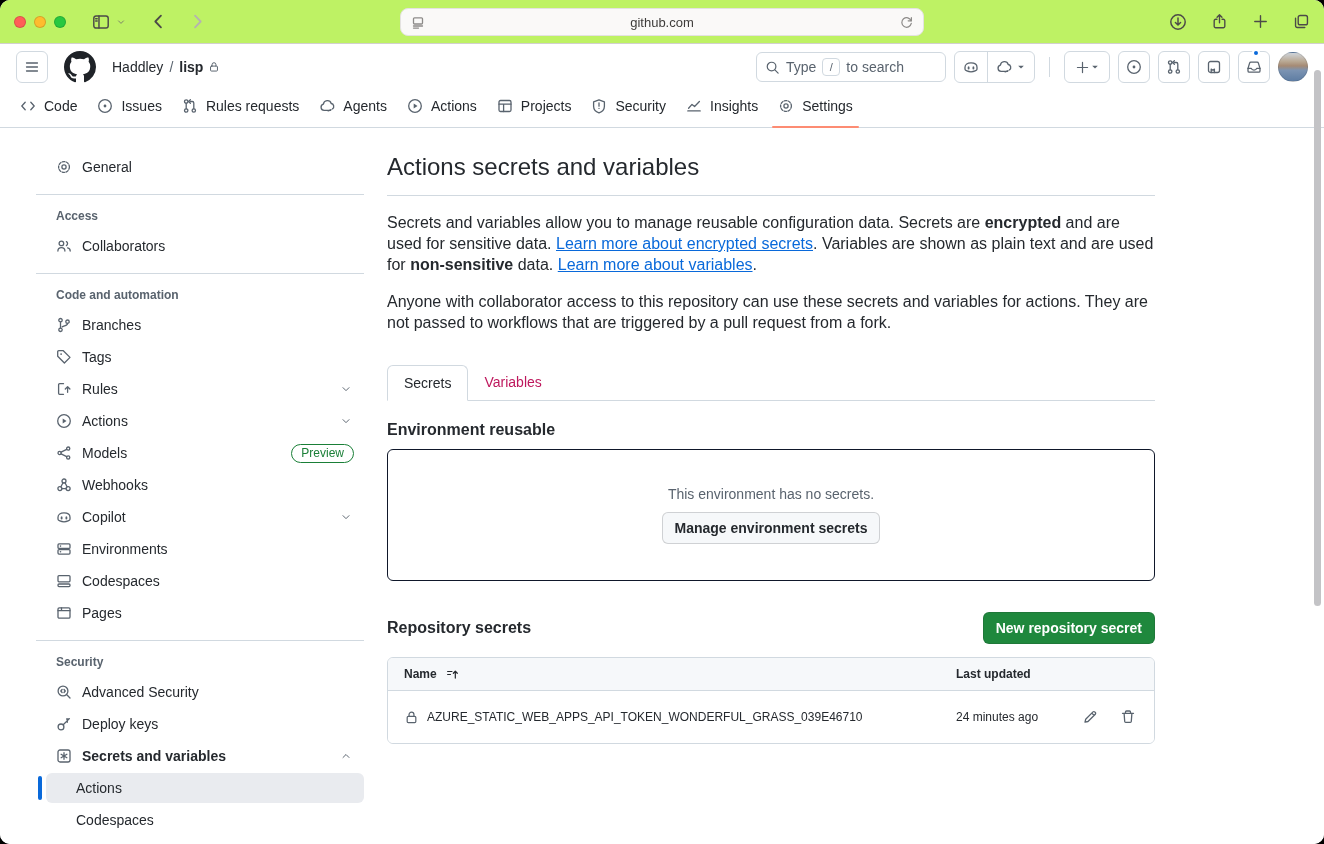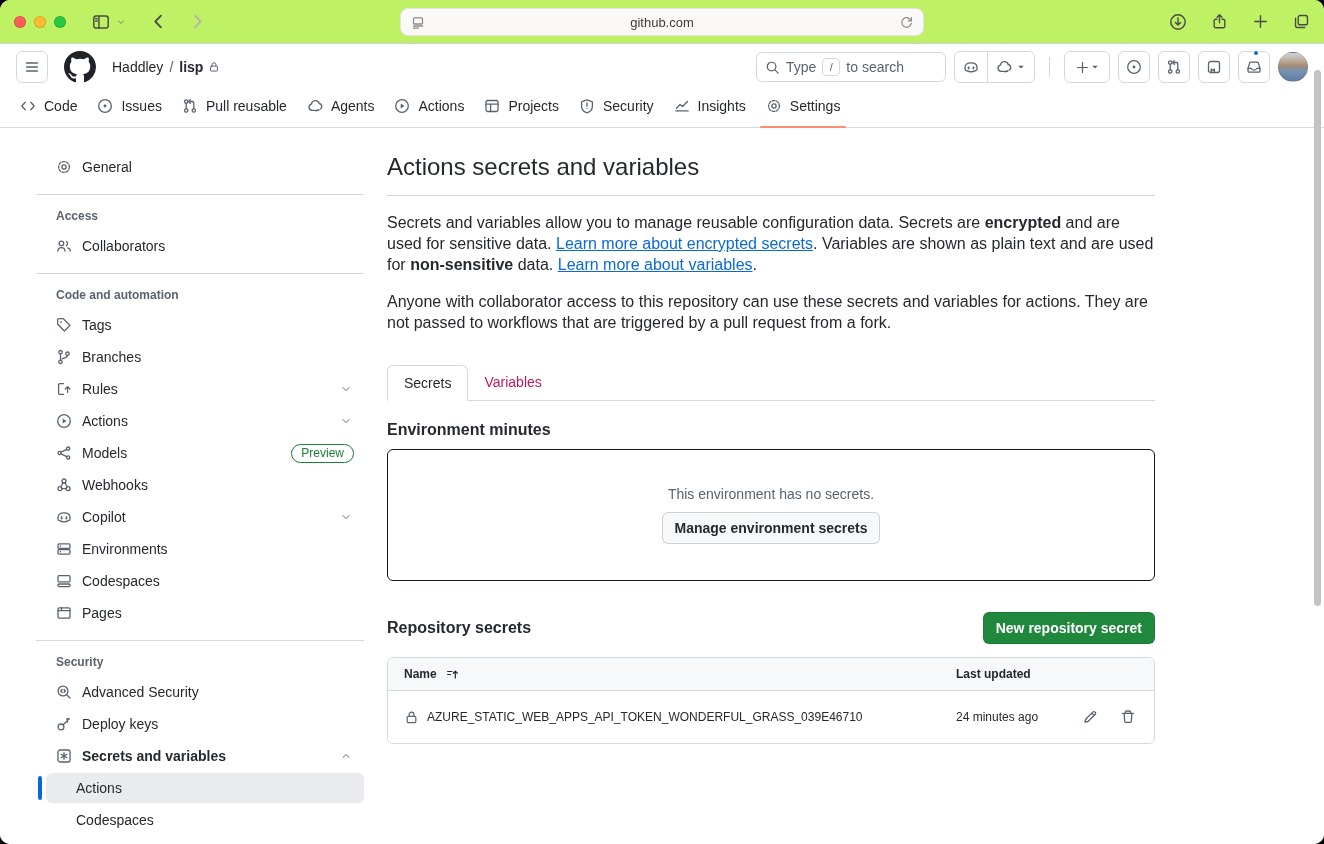--- a/index.html
+++ b/index.html
@@ -451,21 +451,21 @@
           </svg>
         </span>
         <span>Issues</span>
       </div>
     <div class="tab">
         <span class="ticon">
           <svg class="icon" width="16" height="16">
             <use href="#i-pr"></use>
           </svg>
         </span>
-        <span>Pull reusable</span>
+        <span>Rules requests</span>
       </div>
     <div class="tab">
         <span class="ticon">
           <svg class="icon" width="16" height="16">
             <use href="#i-agents"></use>
           </svg>
         </span>
         <span>Agents</span>
       </div>
     <div class="tab">
@@ -534,32 +534,32 @@
             </span>
           <span class="slabel">Collaborators</span>
         </div>
       </div>
       <hr class="sb-divider">
       <div class="sb-title">Code and automation</div>
       <div class="sb-items">
         <div class="sb-item">
           <span class="sicon">
               <svg class="icon" width="16" height="16">
+                <use href="#i-branch"></use>
+              </svg>
+            </span>
+          <span class="slabel">Branches</span>
+        </div>
+        <div class="sb-item">
+          <span class="sicon">
+              <svg class="icon" width="16" height="16">
                 <use href="#i-tag"></use>
               </svg>
             </span>
           <span class="slabel">Tags</span>
-        </div>
-        <div class="sb-item">
-          <span class="sicon">
-              <svg class="icon" width="16" height="16">
-                <use href="#i-branch"></use>
-              </svg>
-            </span>
-          <span class="slabel">Branches</span>
         </div>
         <div class="sb-item">
           <span class="sicon">
               <svg class="icon" width="16" height="16">
                 <use href="#i-rules"></use>
               </svg>
             </span>
           <span class="slabel">Rules</span>
           <span class="chev">
               <svg class="icon" width="12" height="12">
@@ -680,21 +680,21 @@
       <h1 class="page-title">Actions secrets and variables</h1>
       <hr class="title-rule">
       <p><span>Secrets and variables allow you to manage reusable configuration data. Secrets are </span><span class="b">encrypted</span><span> and are used for sensitive data. </span><a>Learn more about encrypted secrets</a><span>. Variables are shown as plain text and are used for </span><span class="b">non-sensitive</span><span> data. </span><a>Learn more about variables</a><span>.</span></p>
       <p>Anyone with collaborator access to this repository can use these secrets and variables for actions. They are not passed to workflows that are triggered by a pull request from a fork.</p>
 
       <div class="tabnav">
         <div class="tn active">Secrets</div>
         <div class="tn">Variables</div>
       </div>
 
-      <h2 class="h2 env-head">Environment minutes</h2>
+      <h2 class="h2 env-head">Environment reusable</h2>
       <div class="env-box">
         <div class="muted">This environment has no secrets.</div>
         <button class="btn">Manage environment secrets</button>
       </div>
 
       <div class="repo-head">
         <h2 class="h2">Repository secrets</h2>
         <button class="btn btn-green">New repository secret</button>
       </div>
 

